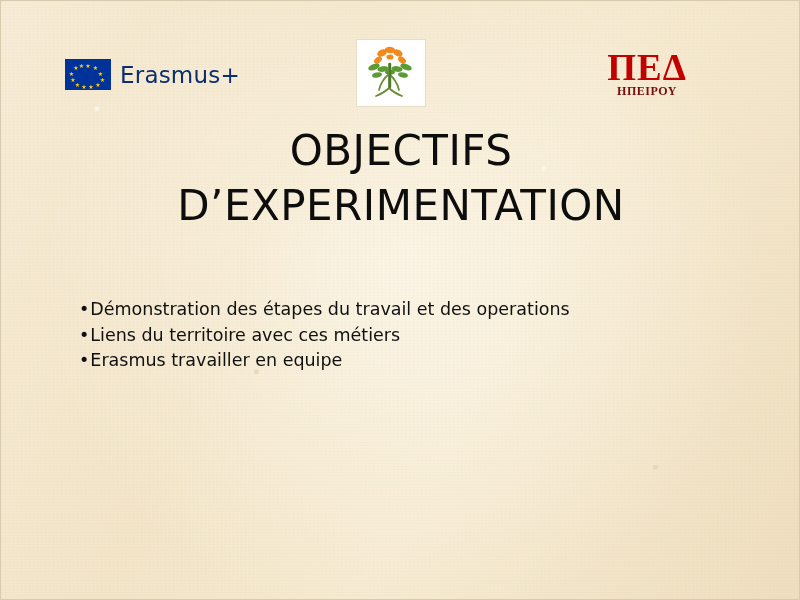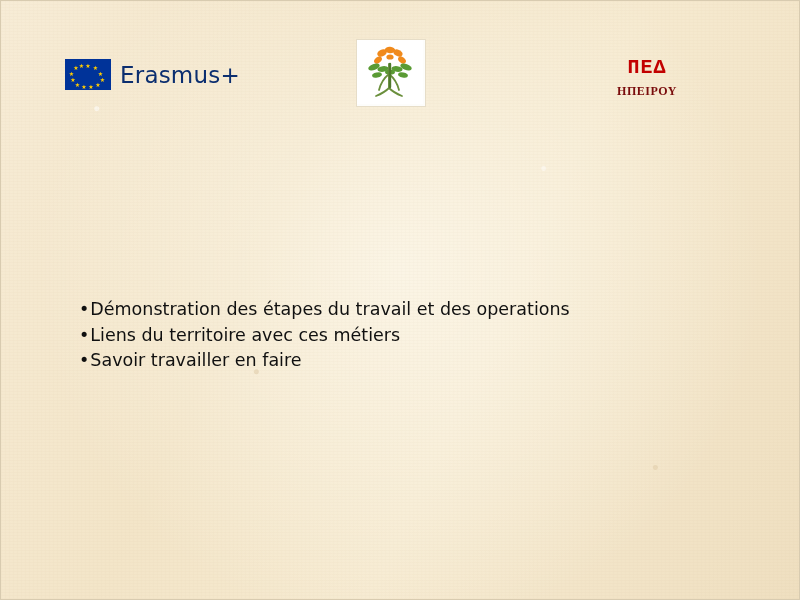--- a/index.html
+++ b/index.html
@@ -89,23 +89,23 @@
   }
 
   .logo-ped {
     position: absolute;
     left: 598px;
     top: 14px;
     text-align: center;
     width: 96px;
   }
   .ped-main {
-    font-family: Liberation Mono, monospace;
+    font-family: Liberation Serif, serif;
     font-weight: bold;
-    font-size: 20px;
+    font-size: 37px;
     color: #c20000;
     letter-spacing: 1px;
     line-height: 30px;
   }
   .ped-sub {
     font-family: Liberation Serif, serif;
     font-weight: bold;
     font-size: 12px;
     color: #7a0d0d;
     letter-spacing: 0.5px;
@@ -203,19 +203,23 @@
         <path d="M33 24 L33 47" stroke="#4f7a2c" stroke-width="2.4" fill="none" stroke-linecap="round"></path>
       </svg>
     </div>
 
     <div class="logo-ped">
       <div class="ped-main">ΠΕΔ</div>
       <div class="ped-sub">ΗΠΕΙΡΟΥ</div>
     </div>
   </div>
 
+  <div class="title">
+    <span class="line">OBJECTIFS</span>
+    <span class="line">D’EXPERIMENTATION</span>
+  </div>
 
   <ul class="bullets">
     <li><span class="dot">•</span><span>Démonstration des étapes du travail et des operations</span></li>
     <li><span class="dot">•</span><span>Liens du territoire avec ces métiers</span></li>
-    <li><span class="dot">•</span><span>Savoir travailler en faire</span></li>
+    <li><span class="dot">•</span><span>Erasmus travailler en equipe</span></li>
   </ul>
 </div>
 
 </body></html>

